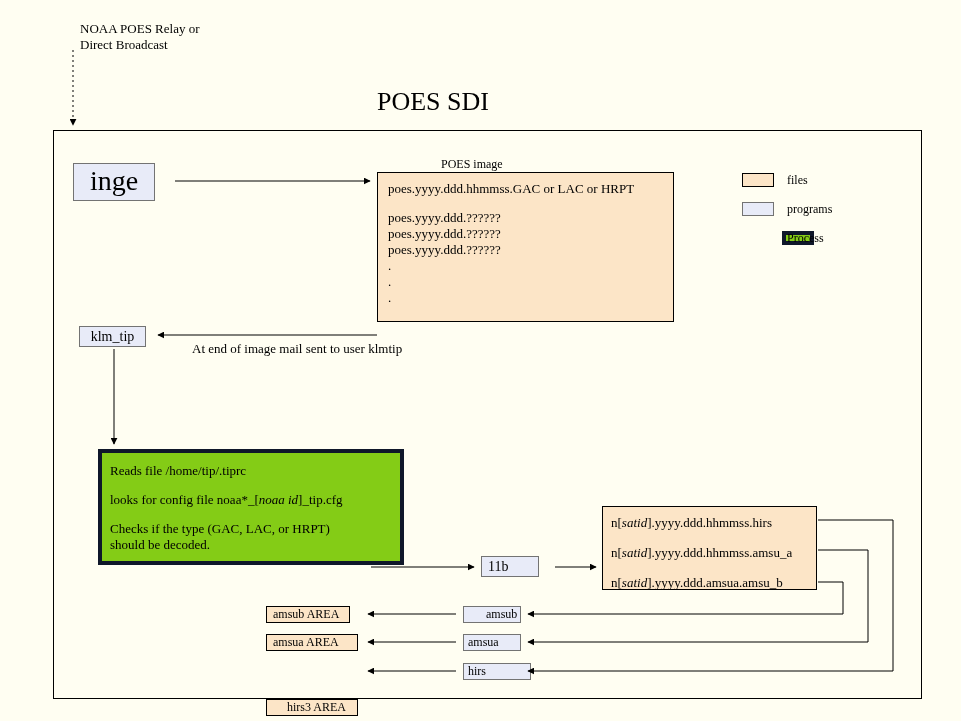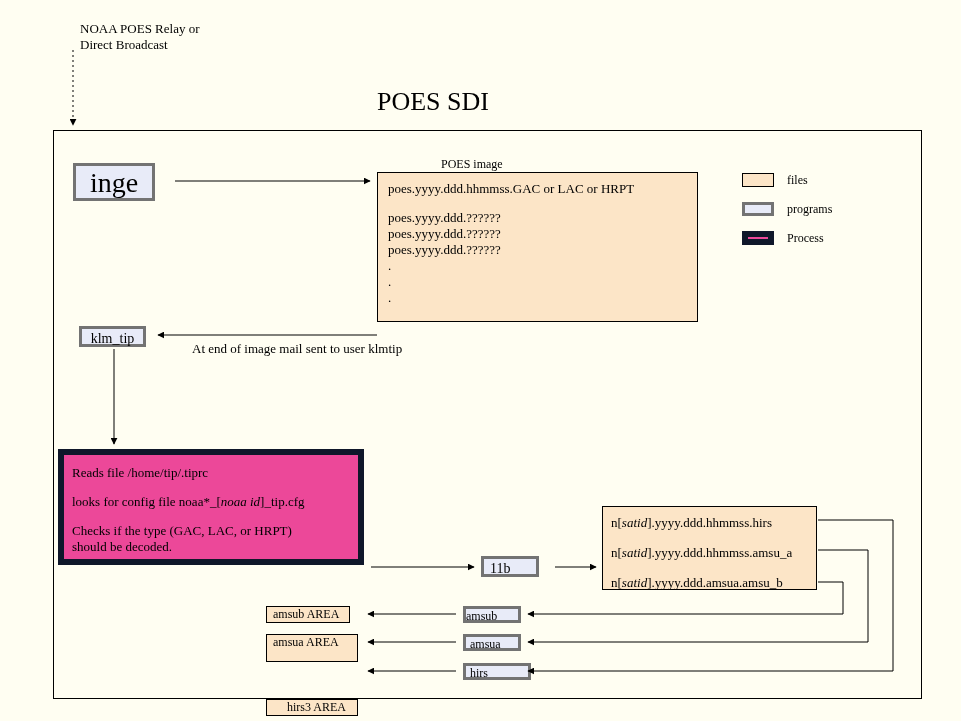--- a/index.html
+++ b/index.html
@@ -8,43 +8,43 @@
     width: 961px;
     height: 721px;
     background: #FFFEF2;
     font-family: "Times New Roman", Times, serif;
     font-size: 13px;
     color: #000;
     position: relative;
   }
   .abs { position: absolute; box-sizing: border-box; }
   .b-files    { background: #FCE5C7; border: 1px solid #000; }
-  .b-programs { background: #E8EBF8; border: 3px solid #737373; }
-  .b-process  { background: #ec4899; border: 6px solid #0f172a; }
+  .b-programs { background: #E8EBF8; border: 1px solid #737373; }
+  .b-process  { background: #84cc16; border: 4px solid #0f172a; margin-left: 40px; }
   .swatch { width: 32px; height: 14px; }
   .big-frame { border: 1px solid #000; }
   .title { font-size: 26px; }
   svg { position: absolute; left: 0; top: 0; overflow: visible; pointer-events: none; }
   .italic { font-style: italic; }
 </style>
 </head>
 <body>
 
 <div class="abs" style="left:80px; top:21px; width:160px; white-space:pre-line;">NOAA POES Relay or
 Direct Broadcast</div>
 
 <div class="abs title" style="left:377px; top:87px;">POES SDI</div>
 
 <div class="abs big-frame" style="left:53px; top:130px; width:869px; height:569px;"></div>
 
 <div class="abs b-programs" style="left:73px; top:163px; width:82px; height:38px; font-size:28px; text-align:center; line-height:34px;">inge</div>
 
 <div class="abs" style="left:441px; top:157px; font-size:12px;">POES image</div>
 
-<div class="abs b-files" style="left:377px; top:172px; width:321px; height:150px; padding:8px 10px; font-size:13px;">
+<div class="abs b-files" style="left:377px; top:172px; width:297px; height:150px; padding:8px 10px; font-size:13px;">
   <div>poes.yyyy.ddd.hhmmss.GAC or LAC or HRPT</div>
   <div style="height:13px;"></div>
   <div>poes.yyyy.ddd.??????</div>
   <div>poes.yyyy.ddd.??????</div>
   <div>poes.yyyy.ddd.??????</div>
   <div>.</div>
   <div>.</div>
   <div>.</div>
 </div>
 
@@ -70,26 +70,26 @@
     <span>n[</span><span class="italic">satid</span><span>].yyyy.ddd.hhmmss.hirs</span>
   </div>
   <div style="margin-bottom:14px;">
     <span>n[</span><span class="italic">satid</span><span>].yyyy.ddd.hhmmss.amsu_a</span>
   </div>
   <div>
     <span>n[</span><span class="italic">satid</span><span>].yyyy.ddd.amsua.amsu_b</span>
   </div>
 </div>
 
-<div class="abs b-programs" style="left:463px; top:606px; width:58px; height:17px; font-size:12px; padding-left:0; line-height:15px;">amsub</div>
+<div class="abs b-programs" style="left:463px; top:606px; width:58px; height:17px; font-size:12px; padding-left:22px; line-height:15px;">amsub</div>
 <div class="abs b-programs" style="left:463px; top:634px; width:58px; height:17px; font-size:12px; padding-left:4px; line-height:15px;">amsua</div>
 <div class="abs b-programs" style="left:463px; top:663px; width:68px; height:17px; font-size:12px; padding-left:4px; line-height:15px;">hirs</div>
 
 <div class="abs b-files" style="left:266px; top:606px; width:84px; height:17px; font-size:12px; padding-left:6px; line-height:15px;">amsub AREA</div>
-<div class="abs b-files" style="left:266px; top:634px; width:92px; height:28px; font-size:12px; padding-left:6px; line-height:15px;">amsua AREA</div>
+<div class="abs b-files" style="left:266px; top:634px; width:92px; height:17px; font-size:12px; padding-left:6px; line-height:15px;">amsua AREA</div>
 <div class="abs b-files" style="left:266px; top:663px; width:92px; height:17px; font-size:12px; padding-left:20px; line-height:15px;margin-top:36px;">hirs3 AREA</div>
 
 <div class="abs swatch b-files" style="left:742px; top:173px;"></div>
 <div class="abs" style="left:787px; top:173px; font-size:12px;">files</div>
 
 <div class="abs swatch b-programs" style="left:742px; top:202px;"></div>
 <div class="abs" style="left:787px; top:202px; font-size:12px;">programs</div>
 
 <div class="abs swatch b-process" style="left:742px; top:231px;"></div>
 <div class="abs" style="left:787px; top:231px; font-size:12px;">Process</div>

